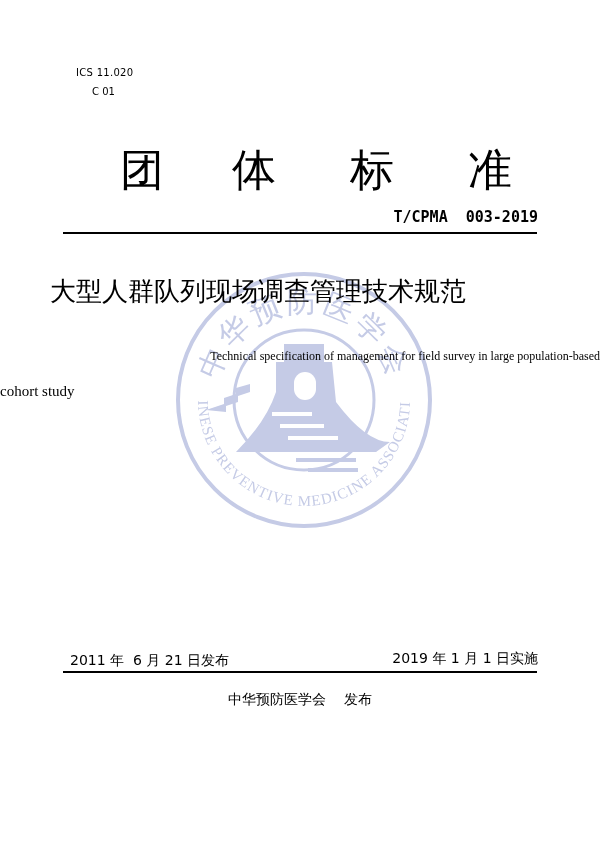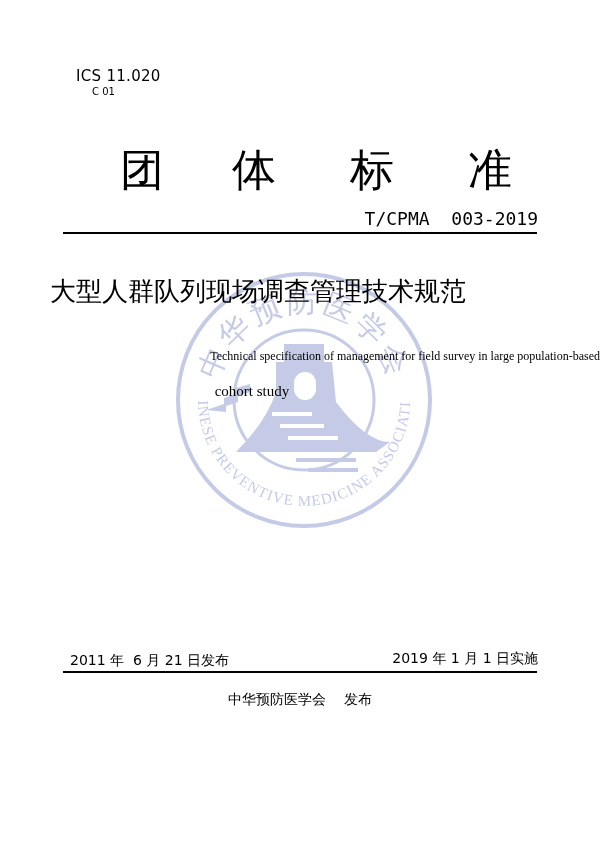--- a/index.html
+++ b/index.html
@@ -1,27 +1,27 @@
 <!DOCTYPE html>
 <html><head>
 <meta charset="utf-8">
 <style>
   html, body { margin:0; padding:0; background:#ffffff; }
   body { width:600px; height:850px; position:relative; overflow:hidden; font-family:"DejaVu Sans", sans-serif; color:#000; }
   .abs { position:absolute; }
-  .ics { left:76px; top:67px; font-size:15px; font-family:"DejaVu Sans", sans-serif; letter-spacing:0.3px; }
+  .ics { left:76px; top:67px; font-size:10px; font-family:"DejaVu Sans", sans-serif; letter-spacing:0.3px; }
   .ccs { left:76px; top:86px; font-size:10px; font-family:"DejaVu Sans", sans-serif;margin-left:16px; }
   .big-title { top:140px; left:0; width:600px; height:60px; }
   .big-title span { position:absolute; top:0; font-size:44px; font-family:"DejaVu Sans", sans-serif; font-weight:normal; line-height:60px; }
-  .std-no { right:62px; top:208px; font-size:18px; font-weight:normal; font-family:"DejaVu Sans Mono", monospace; }
+  .std-no { right:62px; top:208px; font-size:15px; font-weight:bold; font-family:"DejaVu Sans Mono", monospace; }
   .rule-top { left:63px; top:232px; width:474px; height:2px; background:#000; }
   .watermark { left:176px; top:272px; width:256px; height:256px; }
   .cn-title { left:0; top:272px; width:516px; text-align:center; font-size:26px; line-height:38px; font-family:"DejaVu Sans", sans-serif; z-index:2; }
   .en-title { left:0; top:346px; width:600px; text-align:right; font-size:12px; font-family:"Liberation Serif", serif; z-index:2; line-height:20px; }
-  .en-title2 { left:0; top:381px; width:504px; text-align:center; font-size:15px; font-family:"Liberation Serif", serif; z-index:2; line-height:20px; }
+  .en-title2 { left:0; top:381px; width:504px; text-align:left; font-size:15px; font-family:"Liberation Serif", serif; z-index:2; line-height:20px; }
   .date-l { left:70px; top:652px; font-size:14px; }
   .date-r { right:62px; top:650px; font-size:14px; }
   .rule-bot { left:63px; top:671px; width:474px; height:1.5px; background:#000; }
   .publisher { left:0; top:691px; width:600px; text-align:center; font-size:14px; }
 </style>
 </head>
 <body>
 
 <div class="abs ics">ICS 11.020</div>
 <div class="abs ccs">C 01</div>

